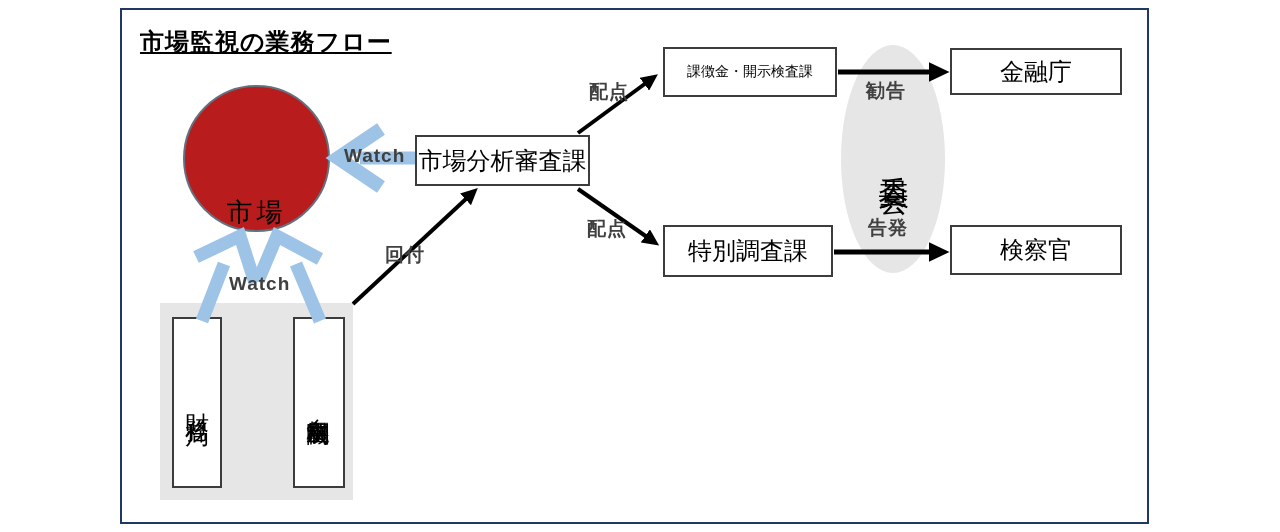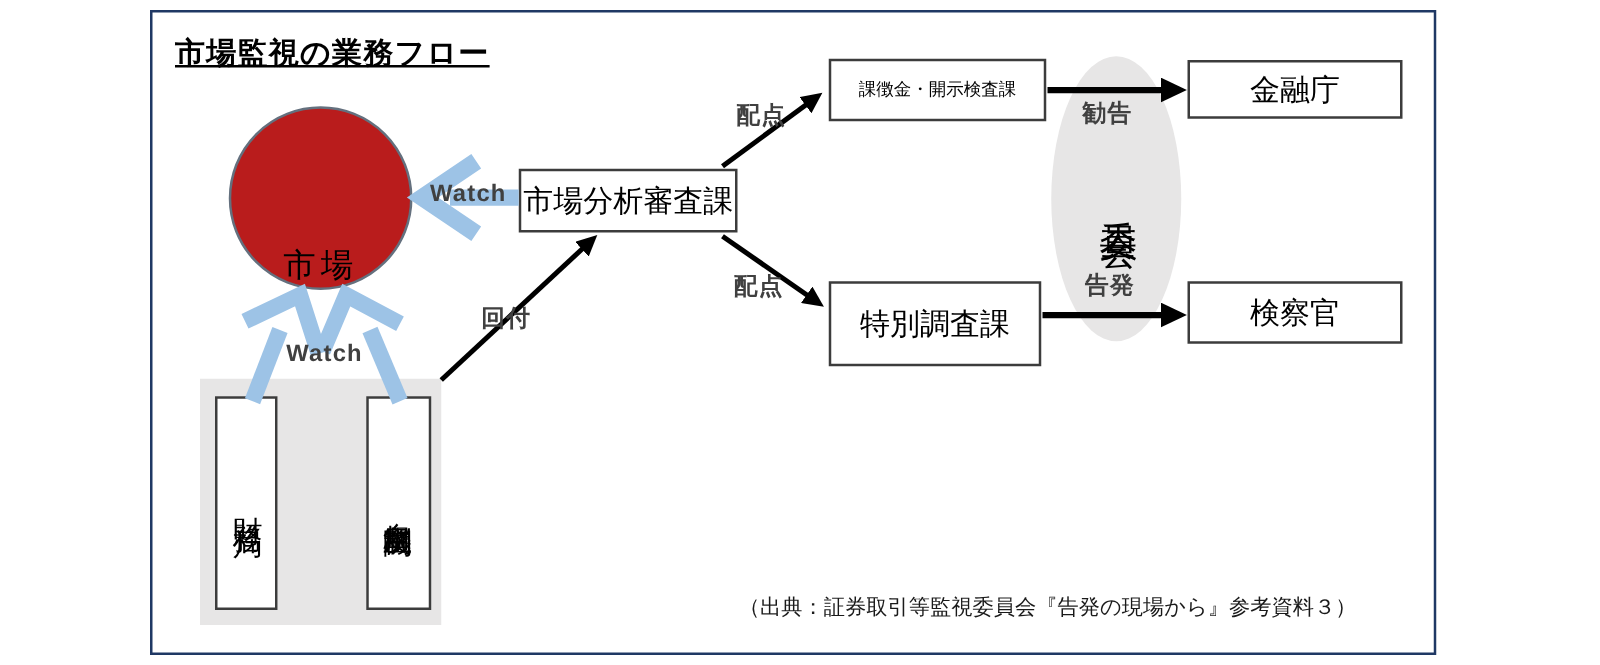--- a/index.html
+++ b/index.html
@@ -14,21 +14,21 @@
     background:#b91c1c;border:2px solid #64707e;box-sizing:border-box;
     display:flex;align-items:flex-end;justify-content:center;font-size:26px;letter-spacing:4px;
   }
   .box{
     position:absolute;background:#fff;border:2px solid #3c3c3c;box-sizing:border-box;
     display:flex;align-items:center;justify-content:center;font-size:24px;
   }
   .box.analysis{left:415px;top:135px;width:175px;height:51px;}
   .box.kachokin{left:663px;top:47px;width:174px;height:50px;font-size:14px;}
   .box.fsa{left:950px;top:48px;width:172px;height:47px;}
-  .box.special{left:663px;top:225px;width:170px;height:68px;}
+  .box.special{left:663px;top:225px;width:170px;height:52px;}
   .box.prosecutor{left:950px;top:225px;width:172px;height:50px;}
   .ellipse{
     position:absolute;left:841px;top:45px;width:104px;height:228px;border-radius:50%;
     background:#e7e6e6;display:flex;align-items:center;justify-content:center;
   }
   .vtext{writing-mode:vertical-rl;text-orientation:upright;}
   .commission-label{font-size:30px;letter-spacing:5px;}
   .graybox{position:absolute;left:160px;top:303px;width:193px;height:197px;background:#e7e6e6;}
   .vbox{
     position:absolute;background:#fff;border:2px solid #3c3c3c;box-sizing:border-box;
@@ -124,15 +124,14 @@
   </svg>
 
   <div class="lbl watch-top">Watch</div>
   <div class="lbl kaifu">回付</div>
   <div class="lbl haiten-top">配点</div>
   <div class="lbl haiten-bottom">配点</div>
   <div class="lbl kankoku">勧告</div>
   <div class="lbl kokuhatsu">告発</div>
   <div class="lbl watch-bottom">Watch</div>
 
-  <div class="source">（出典：証券取引等監視委員会『告発の現場から』参考資料３）</div>
 
 </div>
 
 </body></html>

